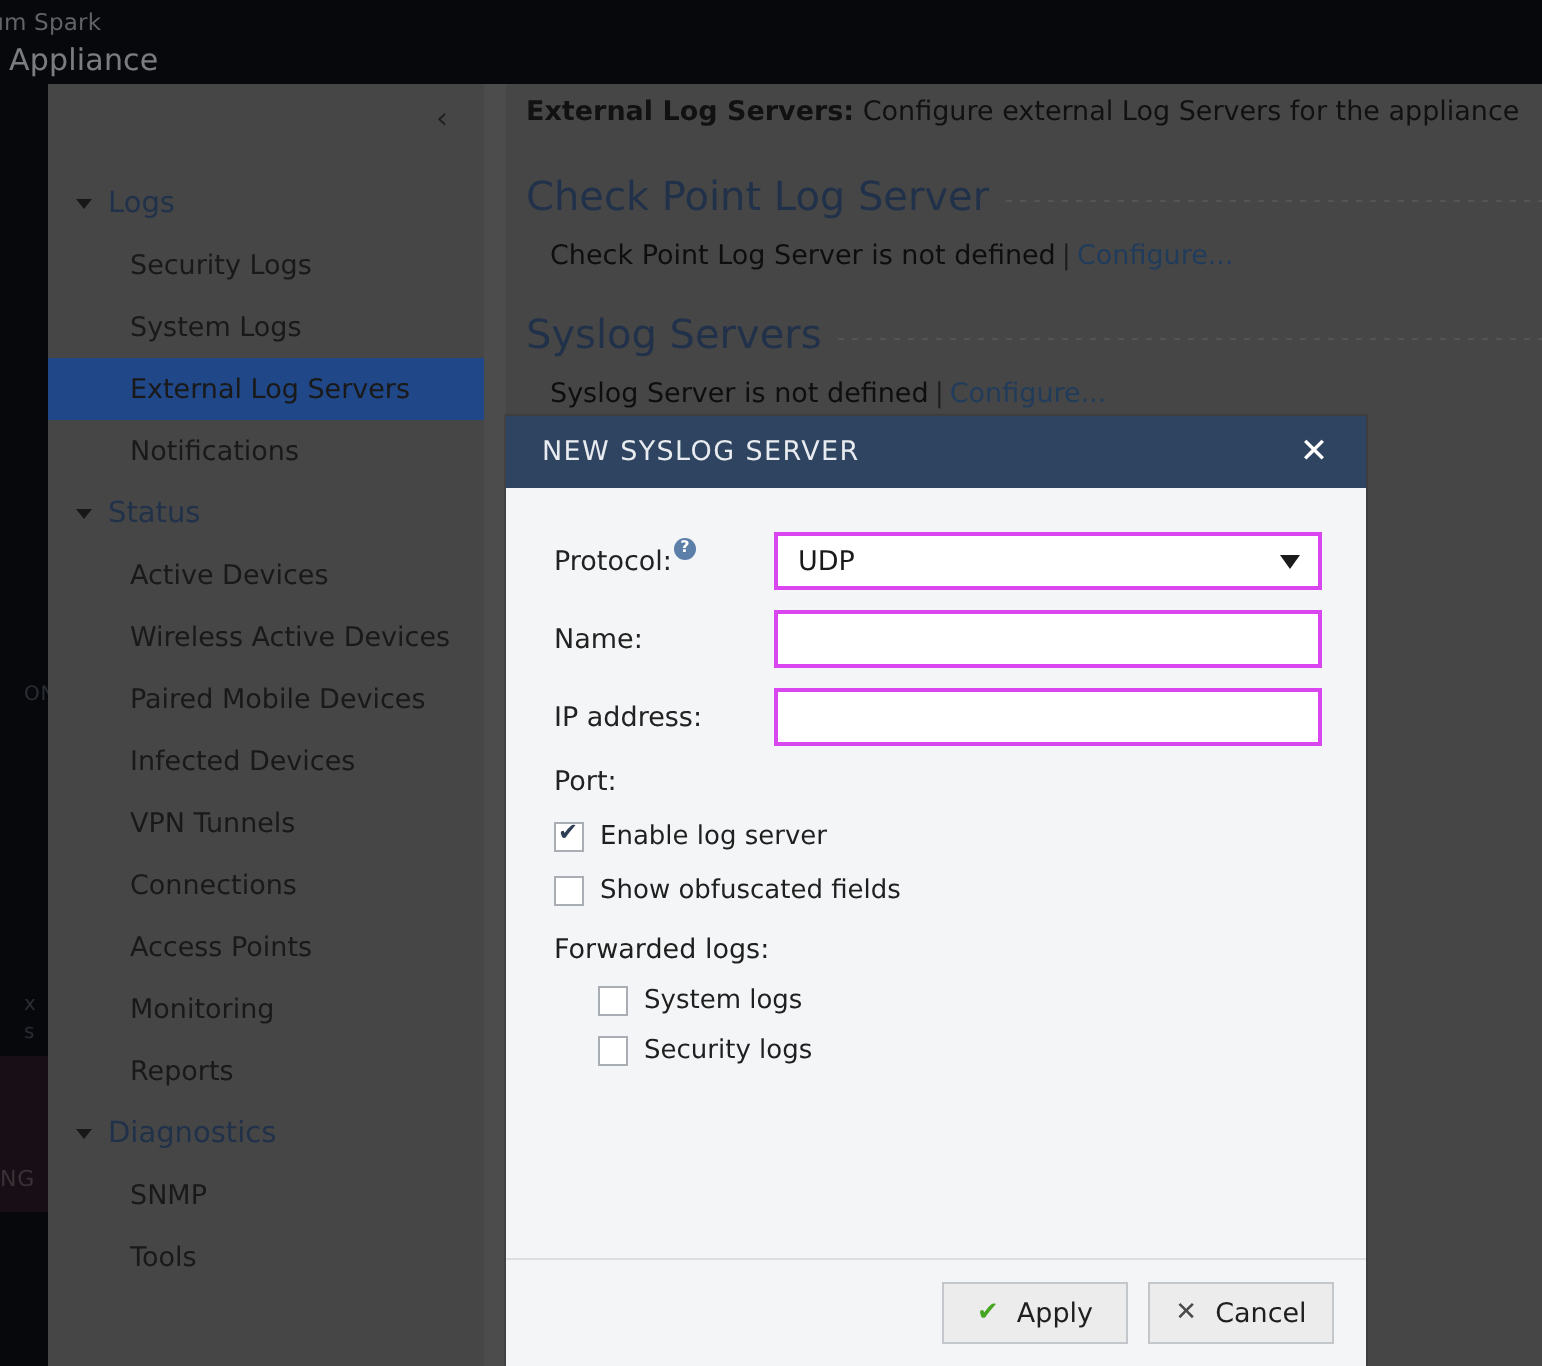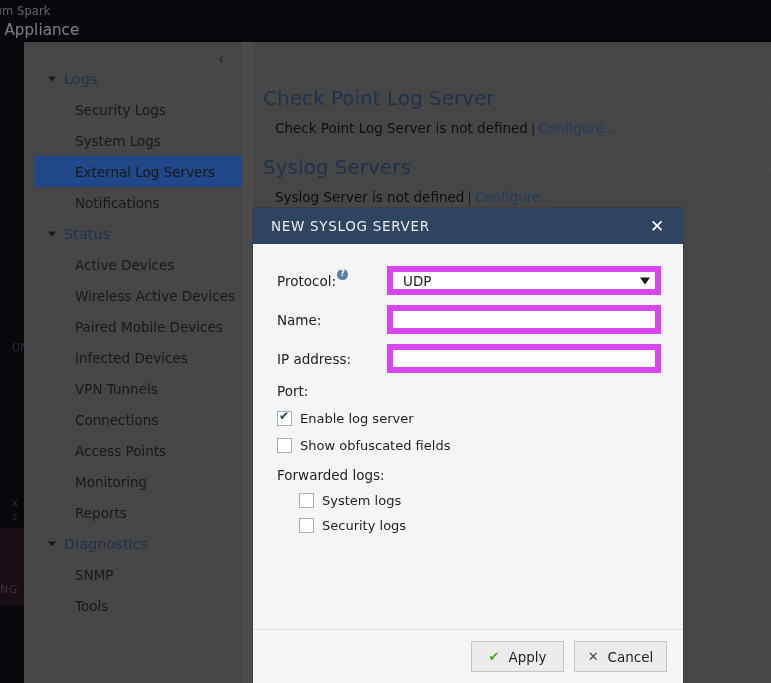--- a/index.html
+++ b/index.html
@@ -119,21 +119,21 @@
     width: 110px; font-size: 13.5px; color: #222; flex: 0 0 110px;
     display: flex; align-items: flex-start;
   }
   .help-icon {
     display: inline-flex; align-items: center; justify-content: center;
     width: 11px; height: 11px; border-radius: 50%; background: #5b7fa8;
     color: #fff; font-size: 8px; font-weight: bold; margin-left: 1px;
     margin-top: -4px; cursor: pointer; line-height: 1;
   }
   .field {
-    flex: 1; height: 29px; border: 6px solid #d946ef; background: #ffffff;
+    flex: 1; height: 29px; border: 2px solid #d946ef; background: #ffffff;
     font-size: 13.5px; color: #1a1a1a; padding: 0 10px;
     font-family: inherit; outline: none;
   }
   .select-wrap { flex: 1; position: relative; }
   .select-wrap .field { width: 100%; padding-right: 28px; }
   .select-arrow {
     position: absolute; right: 11px; top: 50%; transform: translateY(-50%);
     width: 0; height: 0; border-left: 5.5px solid transparent;
     border-right: 5.5px solid transparent; border-top: 7px solid #1b1b1b;
     pointer-events: none;
@@ -178,21 +178,21 @@
   </div>
 
   <div class="strip-txt" style="top:342px;">ON</div>
   <div class="strip-txt" style="top:497px;">x</div>
   <div class="strip-txt" style="top:511px;">s</div>
   <div class="strip-warn-band"></div>
   <div class="strip-warn-txt">NG</div>
 
   <div class="sidebar">
     <div class="collapse-btn">‹</div>
-    <div style="padding-top:21px;margin-left:10px;">
+    <div style="padding-top:44px;">
         <div class="nav-group">
           <span class="caret"></span>
           <span class="g-label">Logs</span>
         </div>
         <div class="nav-item">
           <span>Security Logs</span>
         </div>
         <div class="nav-item">
           <span>System Logs</span>
         </div>
@@ -241,20 +241,23 @@
           <span>SNMP</span>
         </div>
         <div class="nav-item">
           <span>Tools</span>
         </div>
       </div>
   </div>
   <div class="sidebar-scroll-gutter"></div>
 
   <div class="main">
+    <div class="main-title">
+      <b>External Log Servers:</b><span> Configure external Log Servers for the appliance</span>
+    </div>
 
     <div class="section-head" style="top:44px;">
       <span class="sh-text">Check Point Log Server</span>
       <span class="sh-rule"></span>
     </div>
     <div class="section-body" style="top:78px;">
       <span>Check Point Log Server is not defined</span><span class="sep">|</span><span class="link">Configure...</span>
     </div>
 
     <div class="section-head" style="top:113px;">

